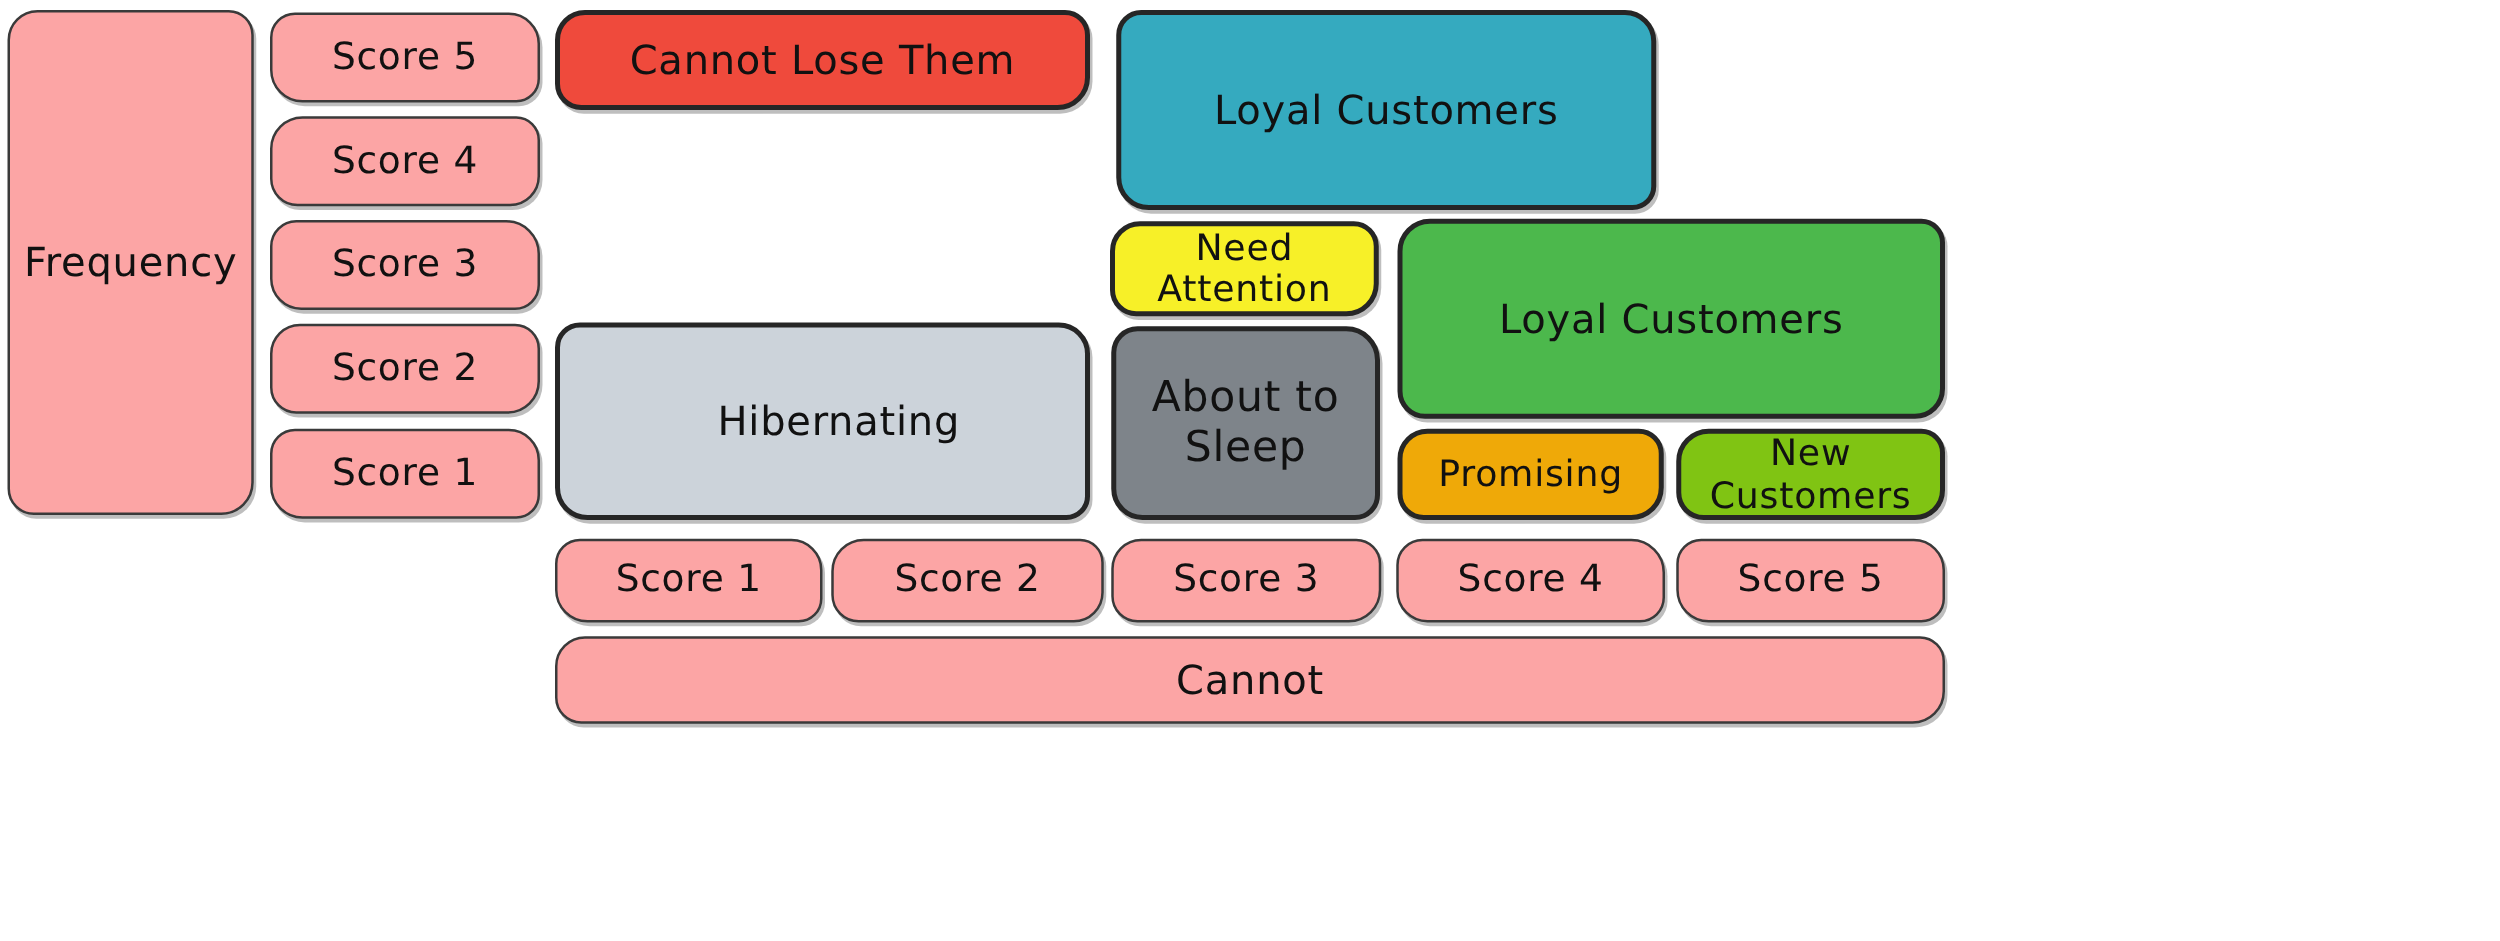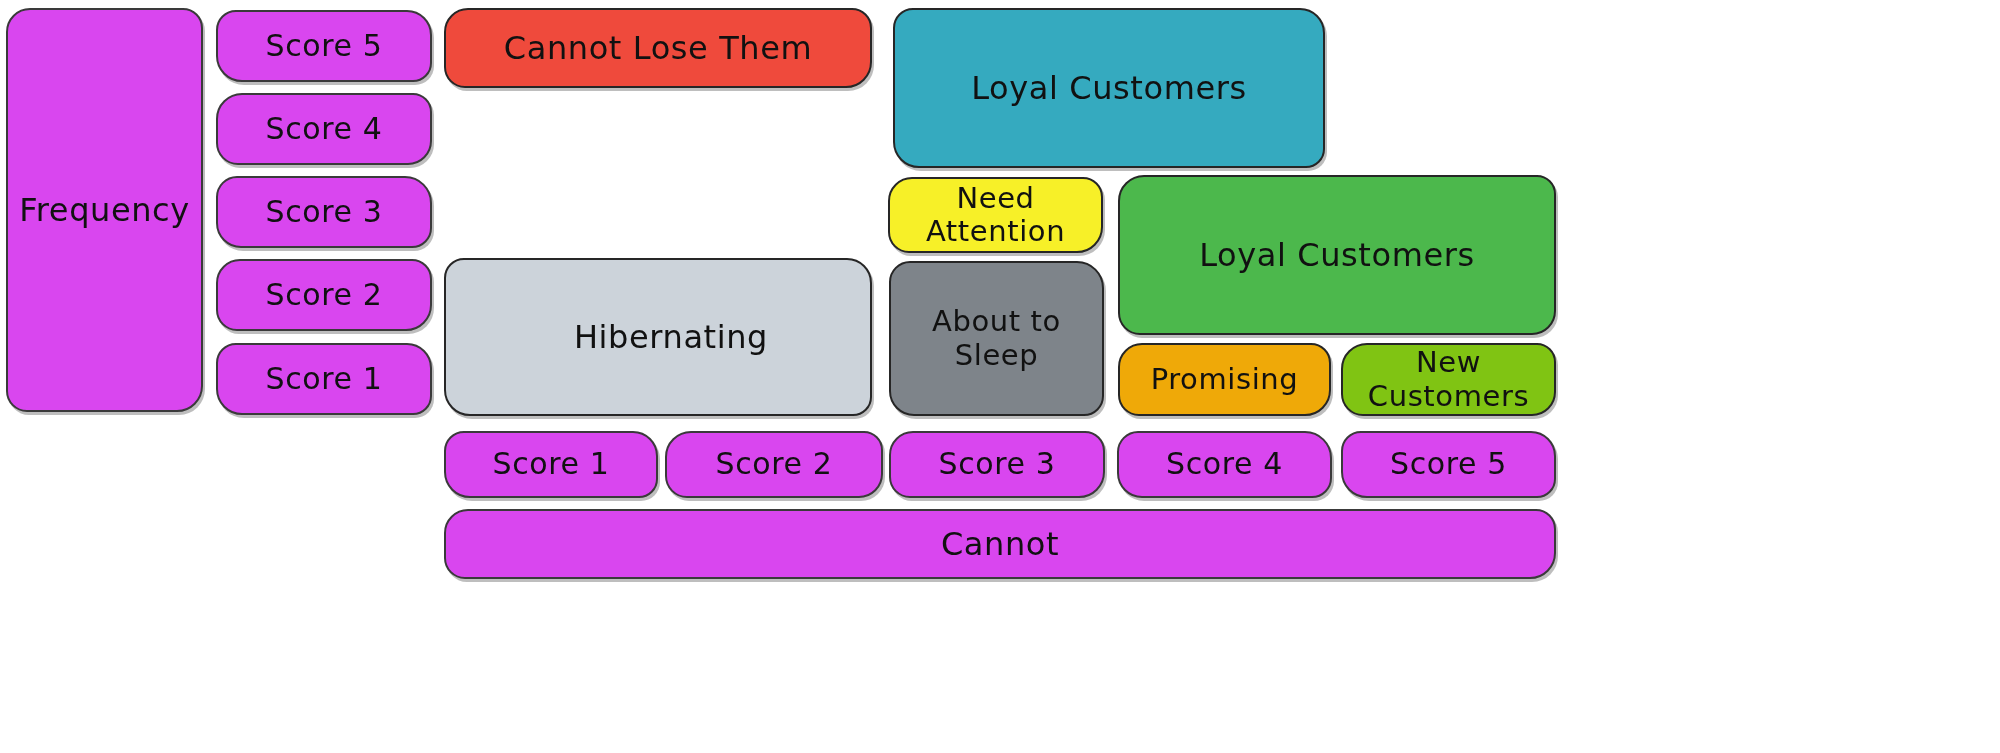--- a/index.html
+++ b/index.html
@@ -4,33 +4,33 @@
 <style>
   html,body{margin:0;padding:0;background:#ffffff;}
   body{width:2000px;height:753px;font-family:"DejaVu Sans",sans-serif;overflow:hidden;}
   #canvas{position:relative;width:2000px;height:753px;background:#fff;}
 
   .box{
     position:absolute;
     box-sizing:border-box;
     display:flex;align-items:center;justify-content:center;
     text-align:center;
-    border:2px solid #fca5a5;
+    border:4px solid #fca5a5;
     border-radius:22px;
     color:#111111;
     font-family:"DejaVu Sans",sans-serif;
     font-size:30px;
     font-weight:500;
     letter-spacing:.6px;
     line-height:1.15;
     padding:4px 10px;
     box-shadow:2px 3px 0 rgba(40,40,40,.30);
     background:#ffffff;
   }
-  .plain{background:#d946ef;border-color:#3a3a3a;border-width:2px;}
+  .plain{background:#fca5a5;border-color:#3a3a3a;border-width:2px;}
   .seg{border-color:#262626;}
   .freq-label{font-size:32px;}
   .axis-label{font-size:32px;}
   .seg-lg{font-size:32px;}
 
   
   .j1{border-radius:24px 20px 26px 21px;}
   .j2{border-radius:20px 25px 19px 26px;}
   .j3{border-radius:26px 19px 24px 22px;}
   .j4{border-radius:21px 27px 20px 25px;}
@@ -53,21 +53,21 @@
 
   <div class="box seg j2 seg-lg" style="left:893px;top:8px;width:432px;height:160px;background:#35aabf;">Loyal Customers</div>
 
 
   <div class="box seg j1" style="left:888px;top:177px;width:215px;height:76px;background:#f7f028;font-size:29px;">Need Attention</div>
 
   <div class="box seg j3 seg-lg" style="left:1118px;top:175px;width:438px;height:160px;background:#4cb84c;">Loyal Customers</div>
 
   <div class="box seg j2 seg-lg" style="left:444px;top:258px;width:428px;height:158px;background:#ccd3da;padding-left:36px;">Hibernating</div>
 
-  <div class="box seg j4" style="left:889px;top:261px;width:215px;height:155px;background:#7e848a;font-size:29px;">About to Sleep</div>
+  <div class="box seg j4" style="left:889px;top:261px;width:215px;height:155px;background:#7e848a;font-size:34px;">About to Sleep</div>
 
   <div class="box seg j3" style="left:1341px;top:343px;width:215px;height:73px;background:#80c413;font-size:29px;">New Customers</div>
 
   <div class="box seg j1" style="left:1118px;top:343px;width:213px;height:73px;background:#efa908;font-size:29px;">Promising</div>
 
   <div class="box plain j2" style="left:444px;top:431px;width:214px;height:67px;">Score 1</div>
   <div class="box plain j3" style="left:665px;top:431px;width:218px;height:67px;">Score 2</div>
   <div class="box plain j1" style="left:889px;top:431px;width:216px;height:67px;">Score 3</div>
   <div class="box plain j4" style="left:1117px;top:431px;width:215px;height:67px;">Score 4</div>
   <div class="box plain j2" style="left:1341px;top:431px;width:215px;height:67px;">Score 5</div>

